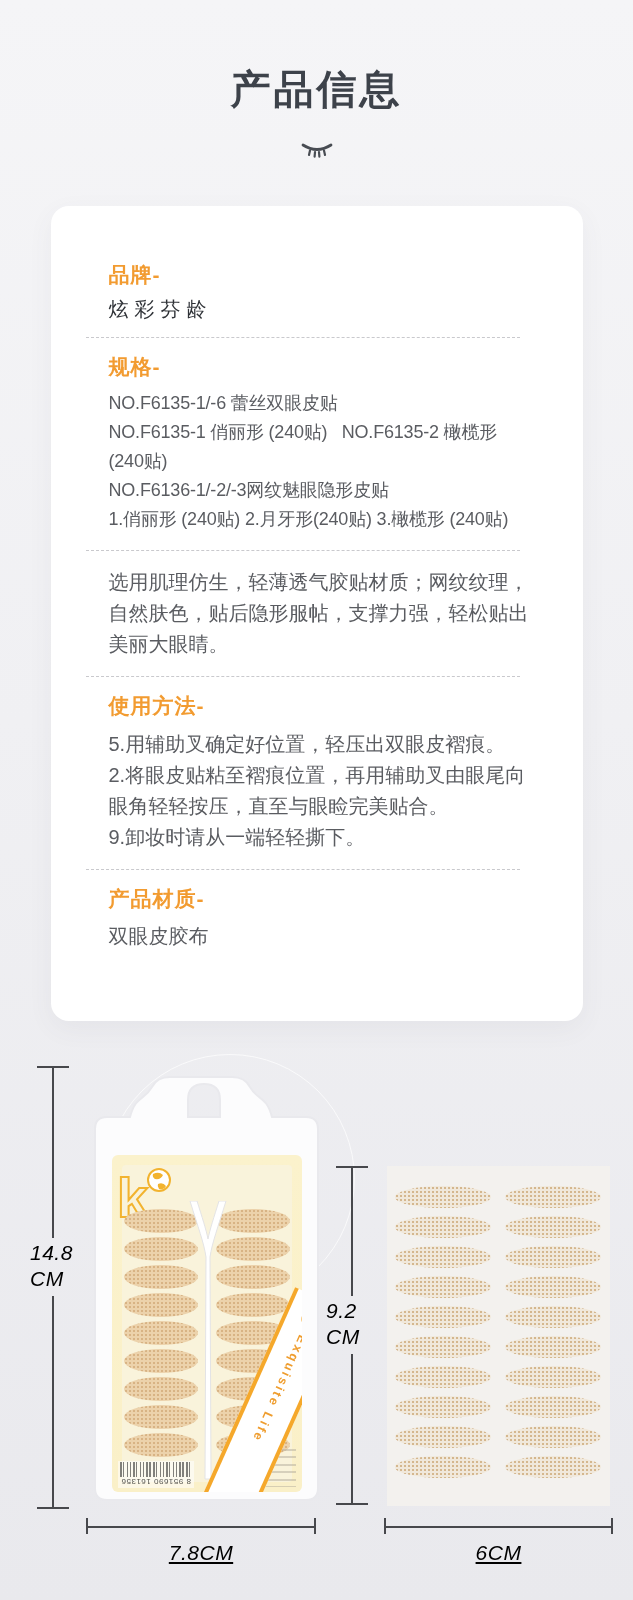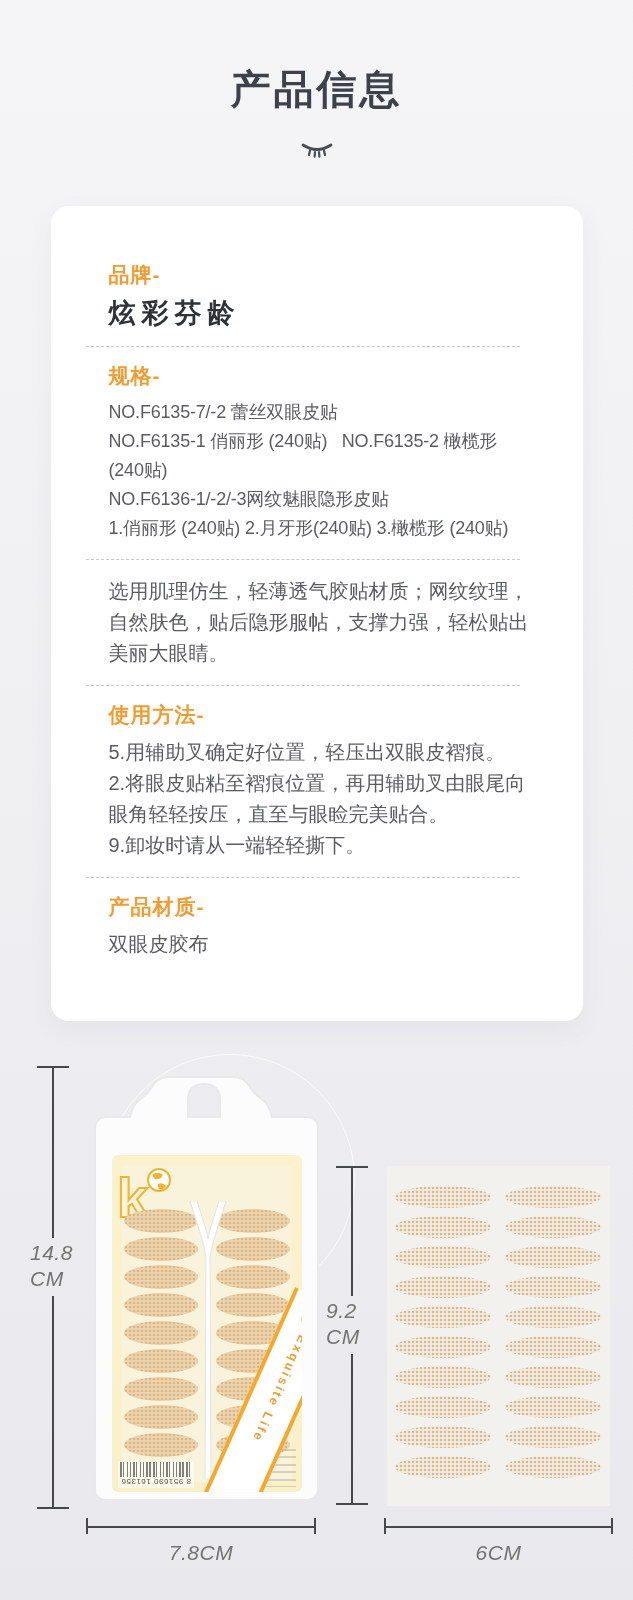--- a/index.html
+++ b/index.html
@@ -23,21 +23,21 @@
     width:532px; height:815px; margin:46px auto 0;
     background:#ffffff; border-radius:18px;
     padding:56px 48px 40px 58px; overflow:hidden;
     box-shadow:0 8px 26px rgba(90,90,110,0.06);
   }
   .sec h2 {
     margin:0 0 10px; font-size:21px; line-height:1.2;
     color:#f29b30; font-weight:700; letter-spacing:1px;
   }
   .brand-name {
-    margin:0; font-size:27px; line-height:1.2; font-weight:700;
+    margin:0; font-size:20px; line-height:1.2; font-weight:400;
     color:#2f3237; letter-spacing:6px;
   }
   .sec p { margin:0; white-space:pre-wrap; }
   .spec-line { font-size:18px; line-height:29px; letter-spacing:-0.2px; }
   .body-line { font-size:20px; line-height:31px; }
   hr.dash {
     border:none; border-top:1.5px dashed #c9c9cd;
     width:434px; margin:16px 0 16px -23px;
   }
 
@@ -50,21 +50,21 @@
     border:1.5px solid rgba(255,255,255,0.7);
   }
 
   
   .dim-v { width:2px; background:#47484c; }
   .dim-h { height:2px; background:#47484c; }
   .cap-h { height:2px; width:32px; background:#47484c; }
   .cap-v { width:2px; height:16px; background:#47484c; }
   .dim-label {
     font-style:italic; font-size:21px; line-height:1.25;
-    color:#737373; letter-spacing:0.5px;
+    color:#000000; letter-spacing:0.5px;text-decoration:underline;
   }
   .dim-label.center { text-align:center; }
 
   
   .pkg-card {
     left:112px; top:115px; width:190px; height:337px; border-radius:6px;
     background:linear-gradient(180deg,#fbf2cc,#faf0c8); overflow:hidden;
   }
   .pkg-card * { position:absolute; }
   .pkg-inner { left:10px; top:10px; width:170px; height:317px; border-radius:4px; background:#f9f3db; }
@@ -124,21 +124,21 @@
 <div class="card">
 
   <div class="sec">
     <h2>品牌-</h2>
     <p class="brand-name">炫彩芬龄</p>
   </div>
   <hr class="dash">
 
   <div class="sec">
     <h2>规格-</h2>
-    <p class="spec-line">NO.F6135-7/-2 蕾丝双眼皮贴</p>
+    <p class="spec-line">NO.F6135-1/-6 蕾丝双眼皮贴</p>
     <p class="spec-line">NO.F6135-1 俏丽形 (240贴)   NO.F6135-2 橄榄形 (240贴)</p>
     <p class="spec-line">NO.F6136-1/-2/-3网纹魅眼隐形皮贴</p>
     <p class="spec-line">1.俏丽形 (240贴) 2.月牙形(240贴) 3.橄榄形 (240贴)</p>
   </div>
   <hr class="dash">
 
   <div class="sec">
     <p class="body-line">选用肌理仿生，轻薄透气胶贴材质；网纹纹理，自然肤色，贴后隐形服帖，支撑力强，轻松贴出美丽大眼睛。</p>
   </div>
   <hr class="dash">

